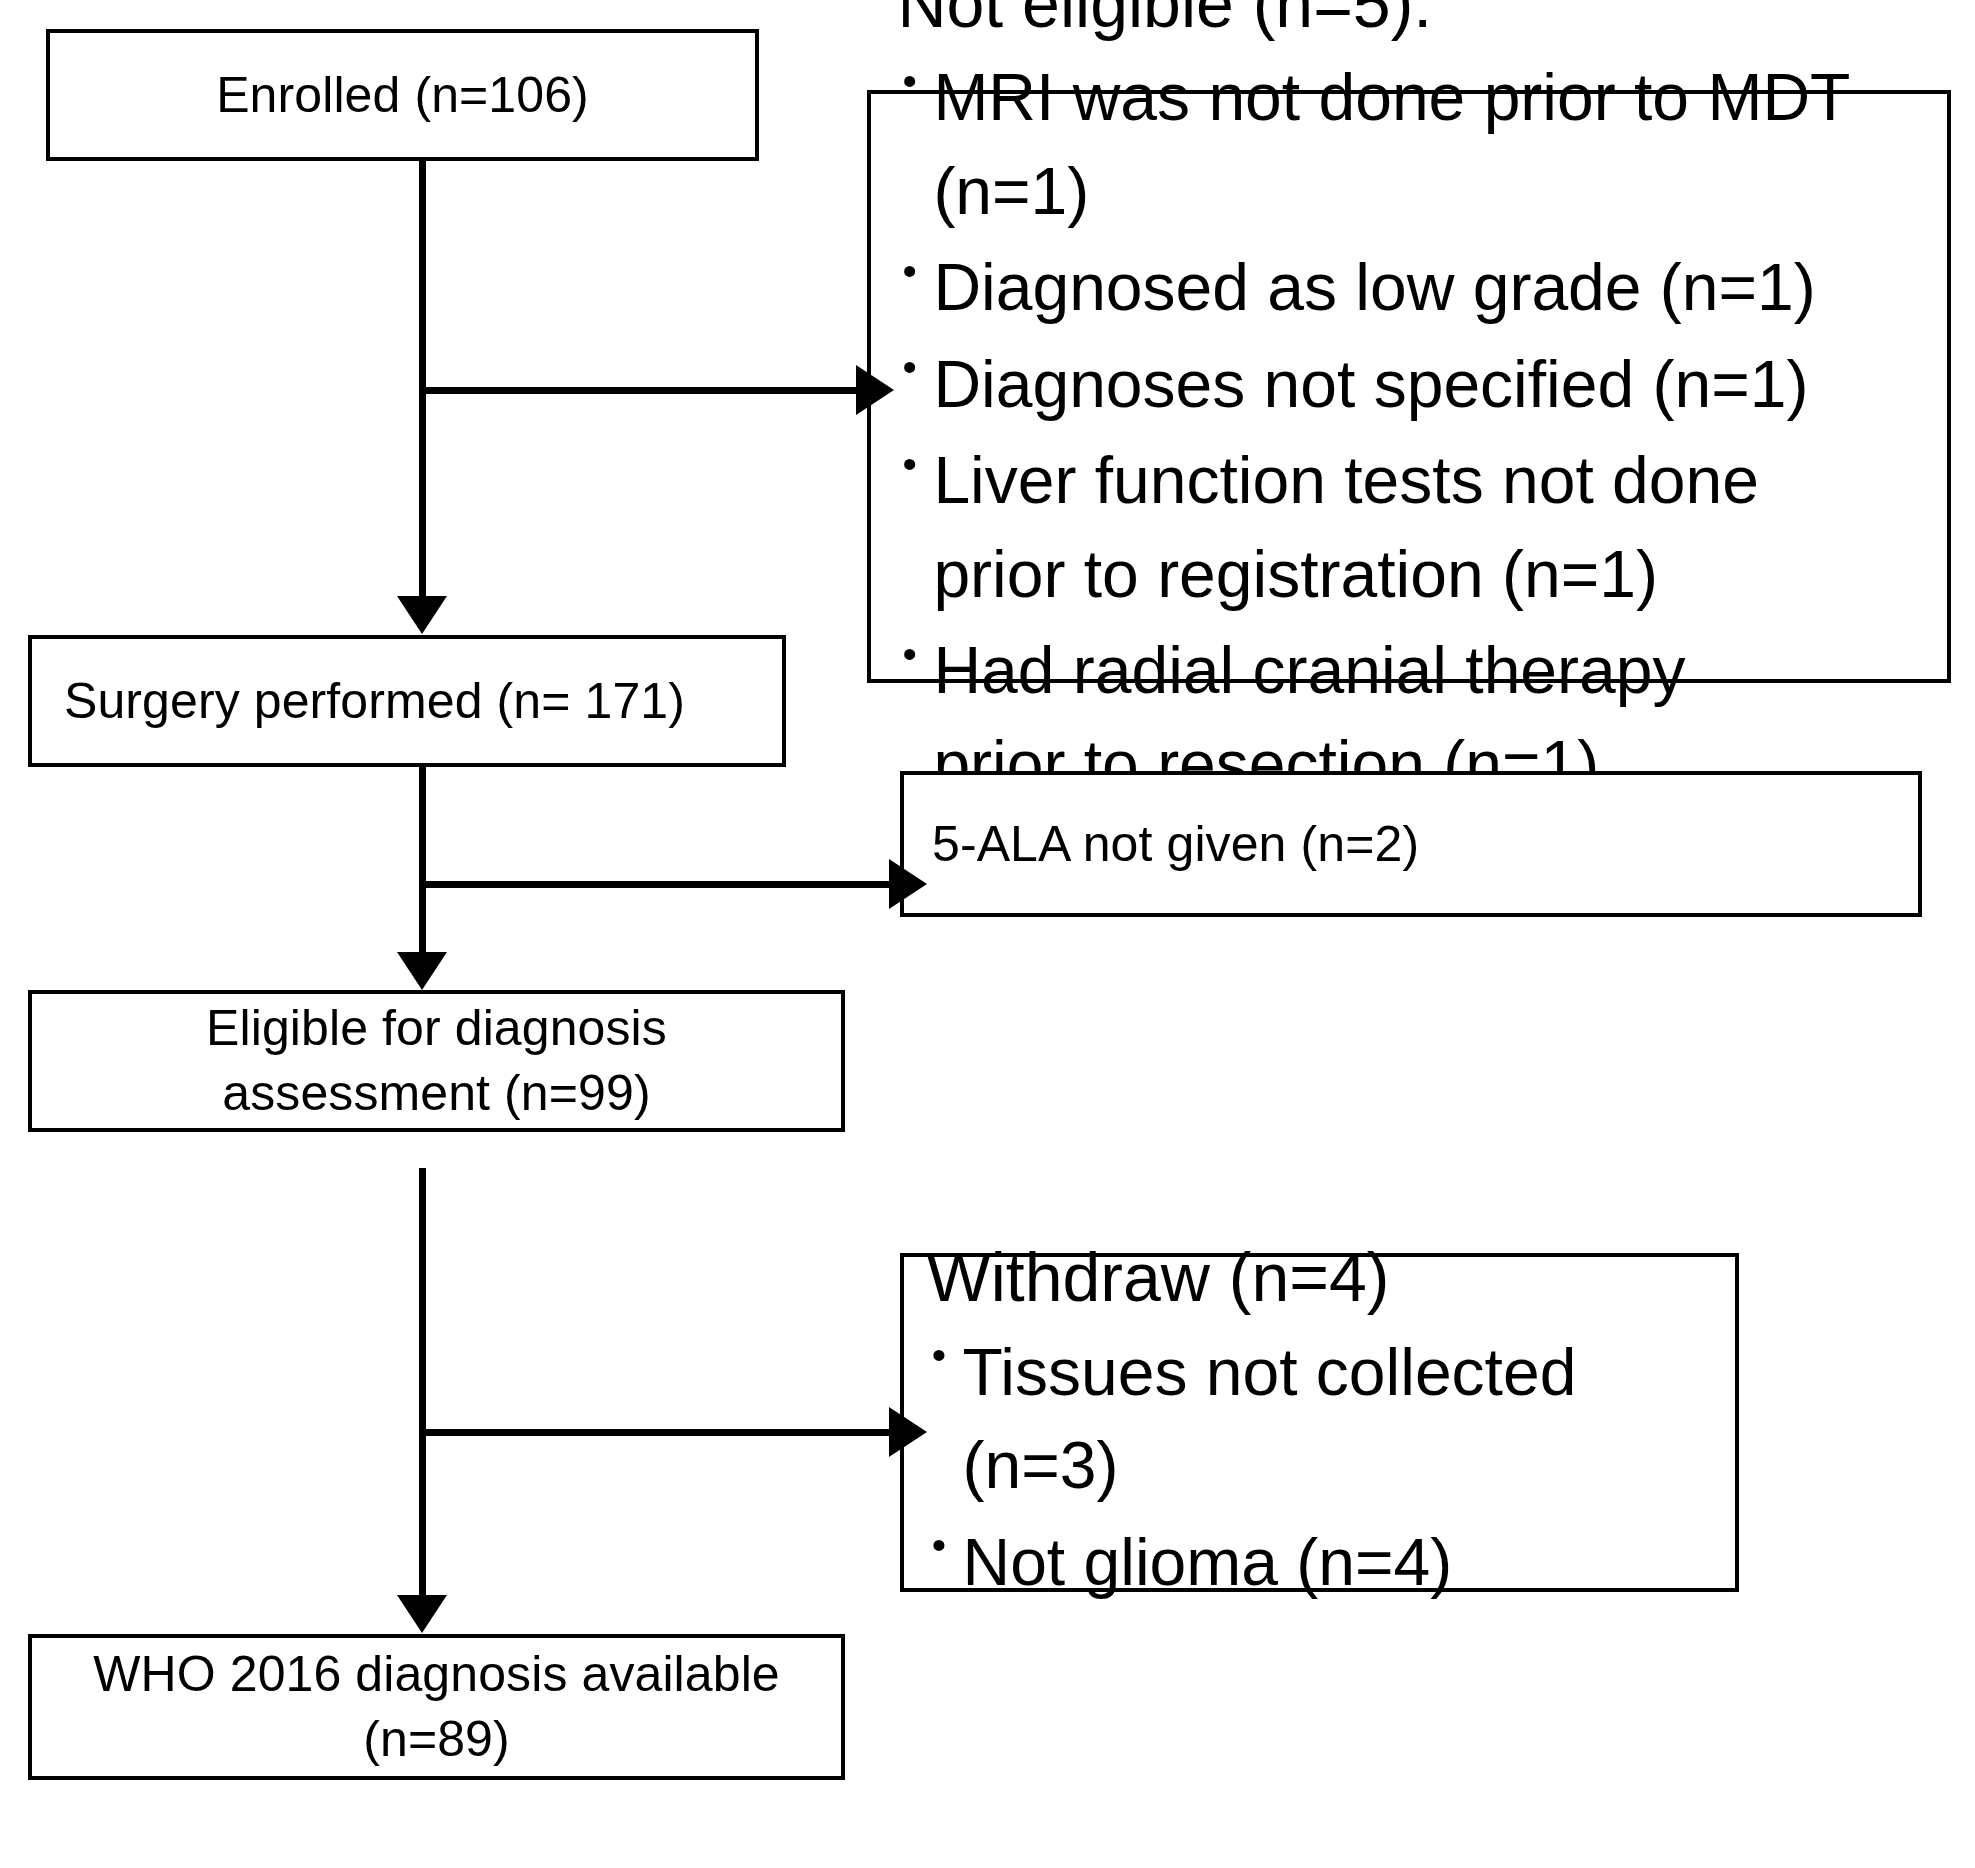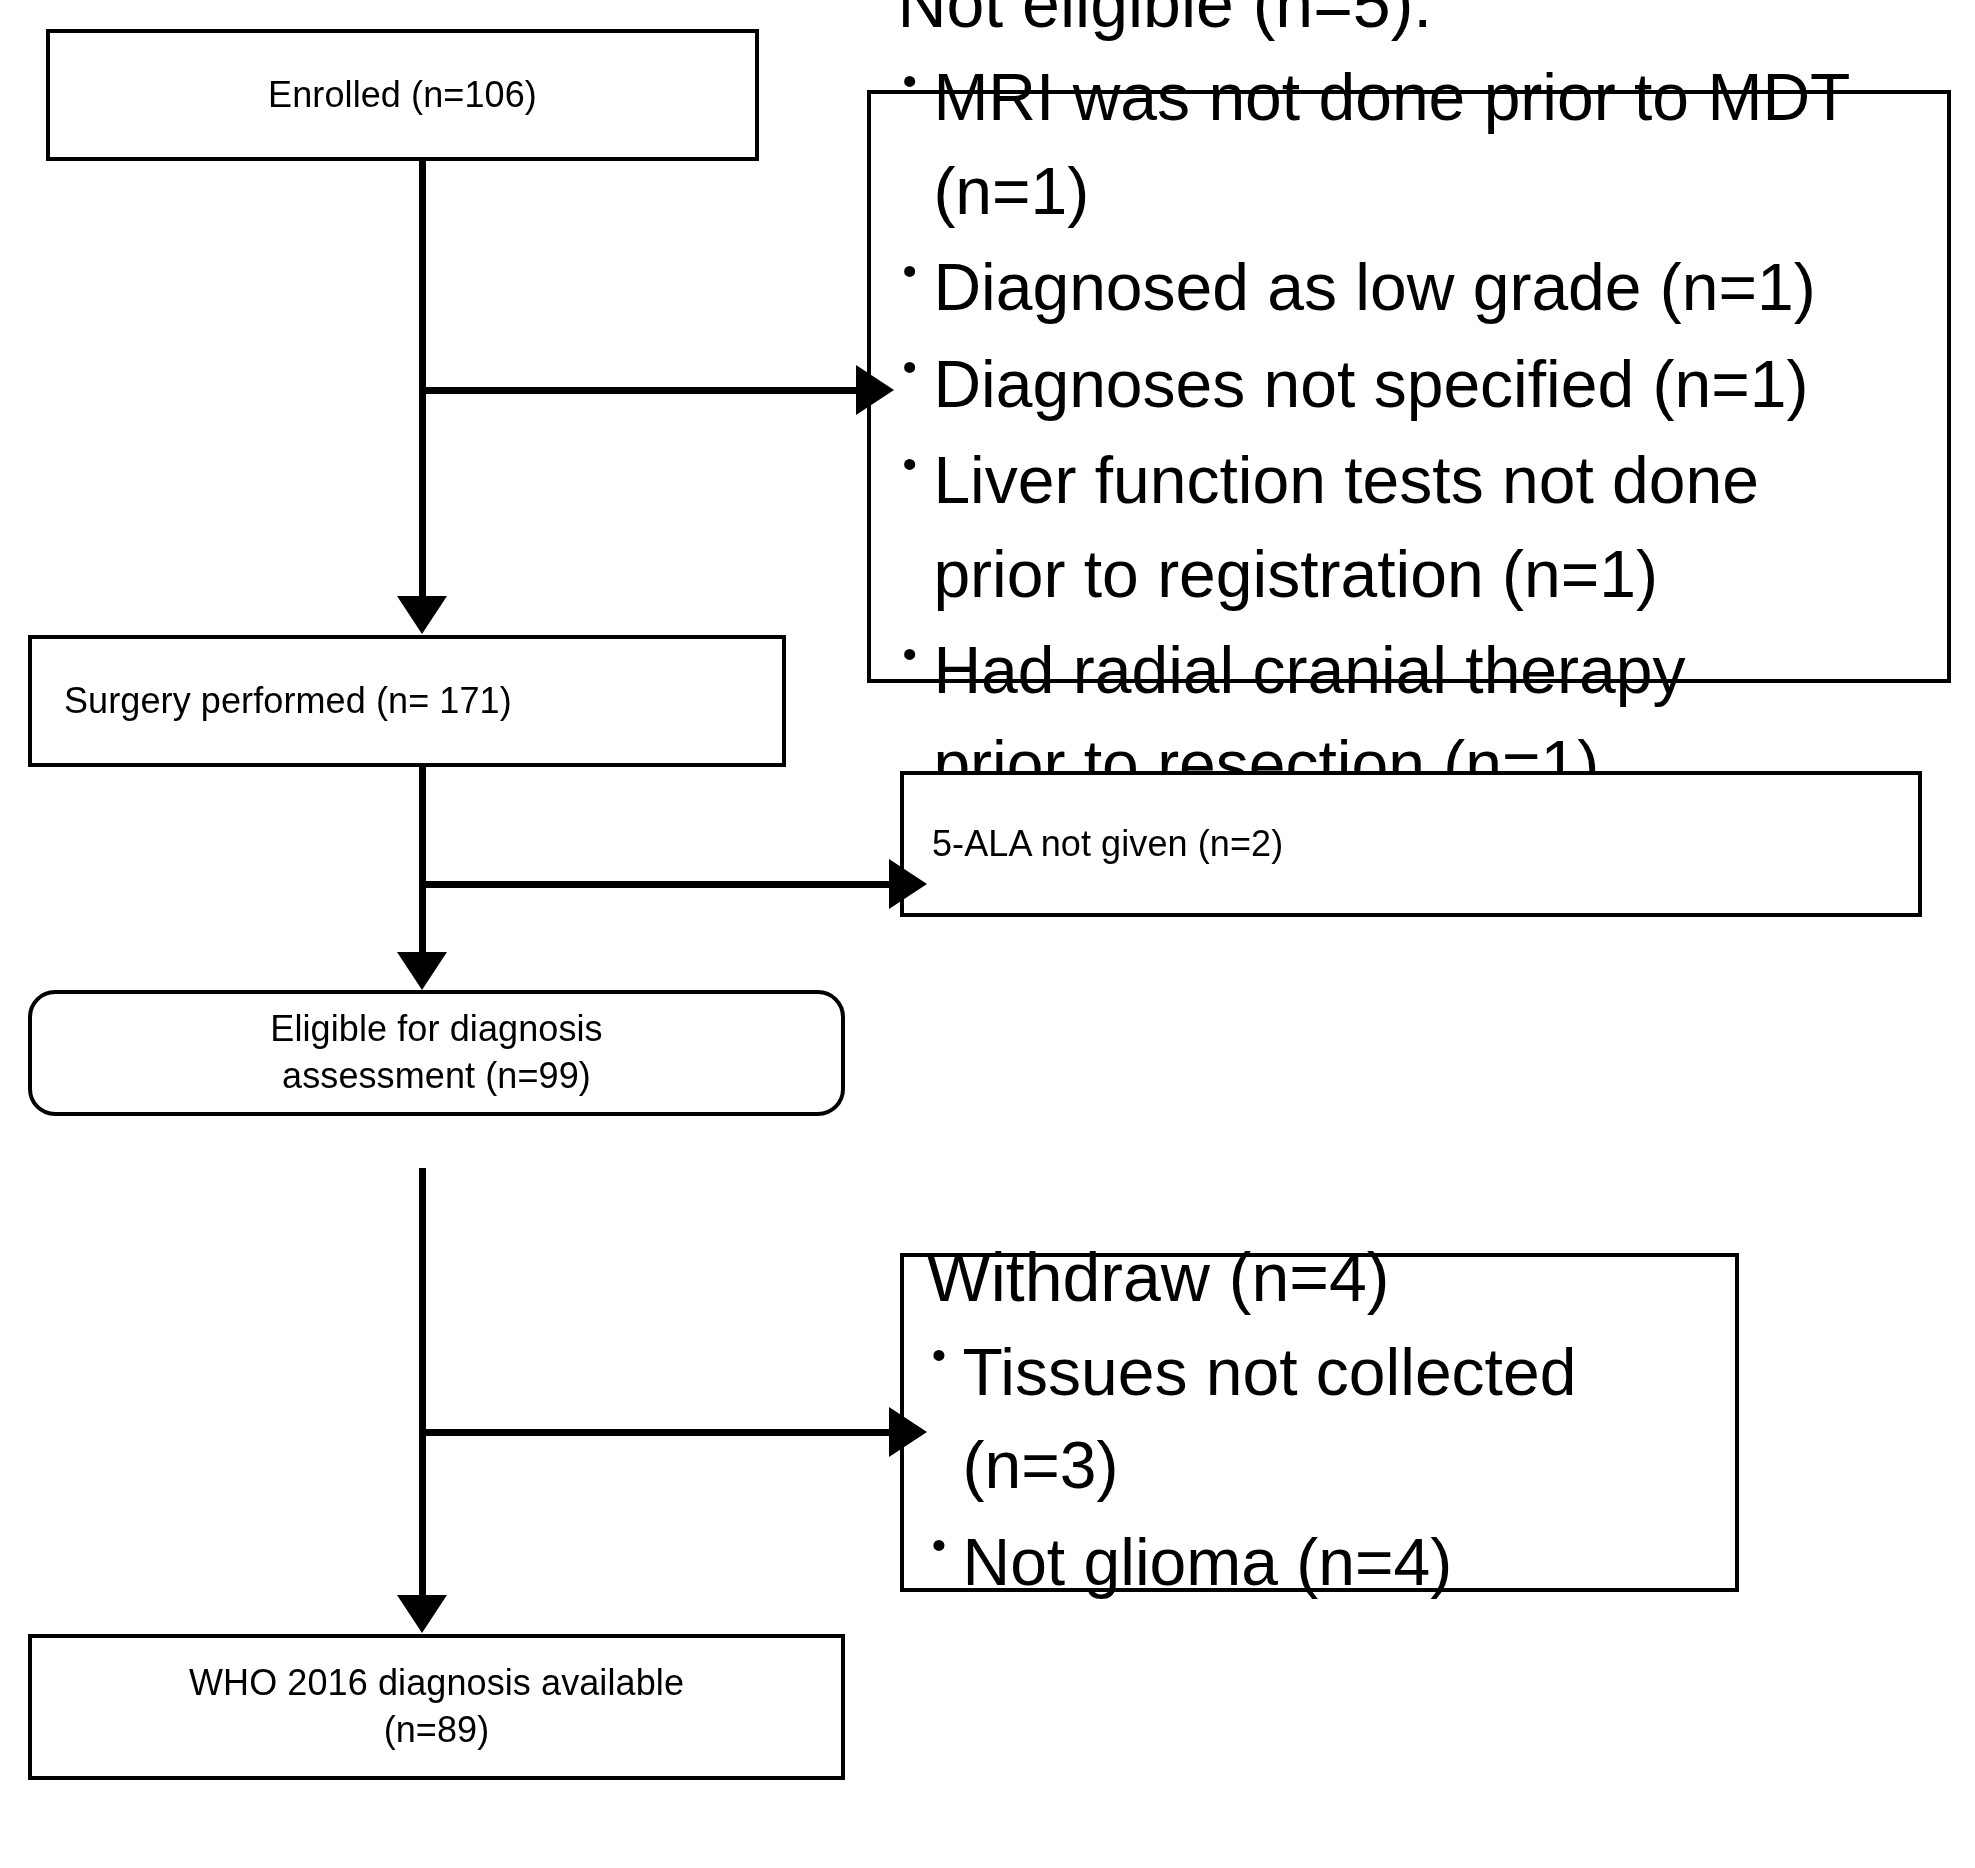--- a/index.html
+++ b/index.html
@@ -28,21 +28,21 @@
   }
   .box-center {
     align-items: center;
     text-align: center;
   }
   .box-left {
     align-items: flex-start;
     text-align: left;
   }
   .node-text {
-    font-size: 36px;
+    font-size: 50px;
     line-height: 1.30;
     letter-spacing: 0.1px;
     white-space: pre-line;
   }
   .list-title {
     font-size: 68px;
     line-height: 1.30;
     margin: 0 0 4px 4px;
   }
   ul.bullets {
@@ -114,21 +114,21 @@
   </div>
 
   <div class="box box-left" style="left:28px; top:635px; width:758px; height:132px; padding-left:32px;">
     <div class="node-text">Surgery performed (n= 171)</div>
   </div>
 
   <div class="box box-left" style="left:900px; top:771px; width:1022px; height:146px; padding-left:28px;text-align:center;">
     <div class="node-text">5-ALA not given (n=2)</div>
   </div>
 
-  <div class="box box-center" style="left:28px; top:990px; width:817px; height:126px;border-radius:27px;">
+  <div class="box box-center" style="left:28px; top:990px; width:817px; height:142px;">
     <div class="node-text">Eligible for diagnosis
 assessment (n=99)</div>
   </div>
 
   <div class="box box-left" style="left:900px; top:1253px; width:839px; height:339px; padding:17px 13px 17px 18.5px;">
     <div class="list-title">Withdraw (n=4)</div>
     <ul class="bullets">
       <li>Tissues not collected (n=3)</li>
       <li>Not glioma (n=4)</li>
     </ul>

